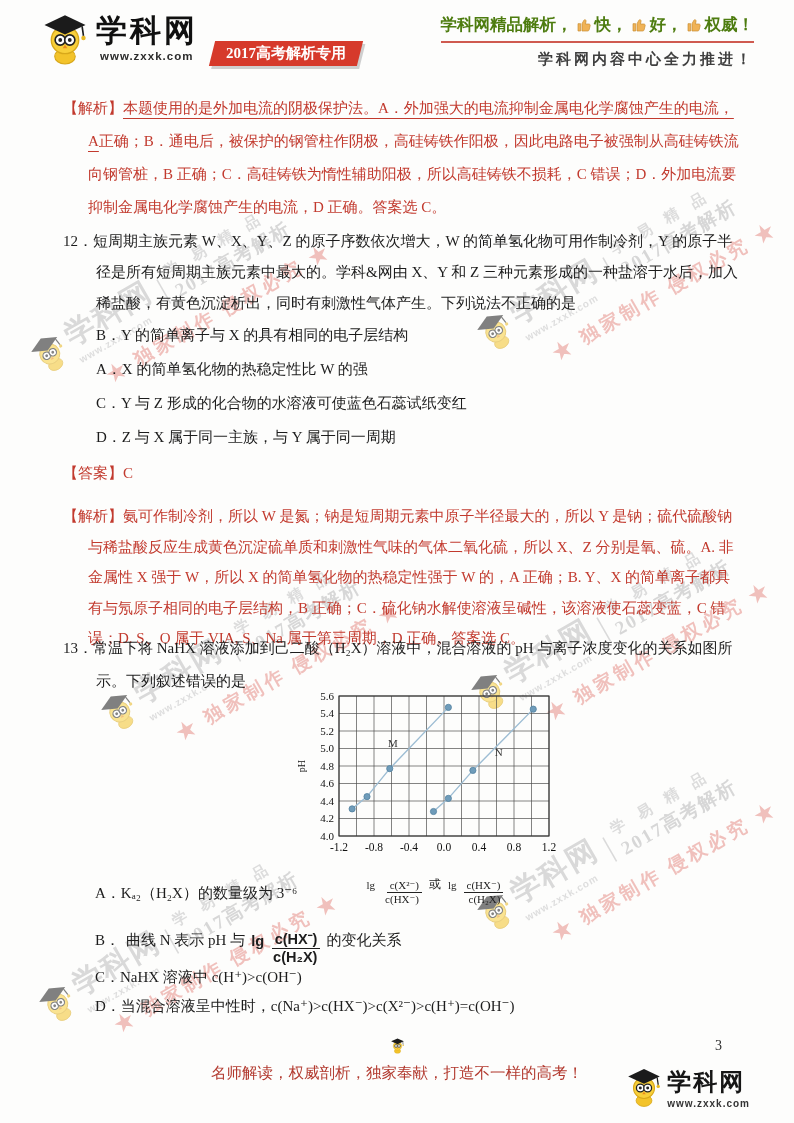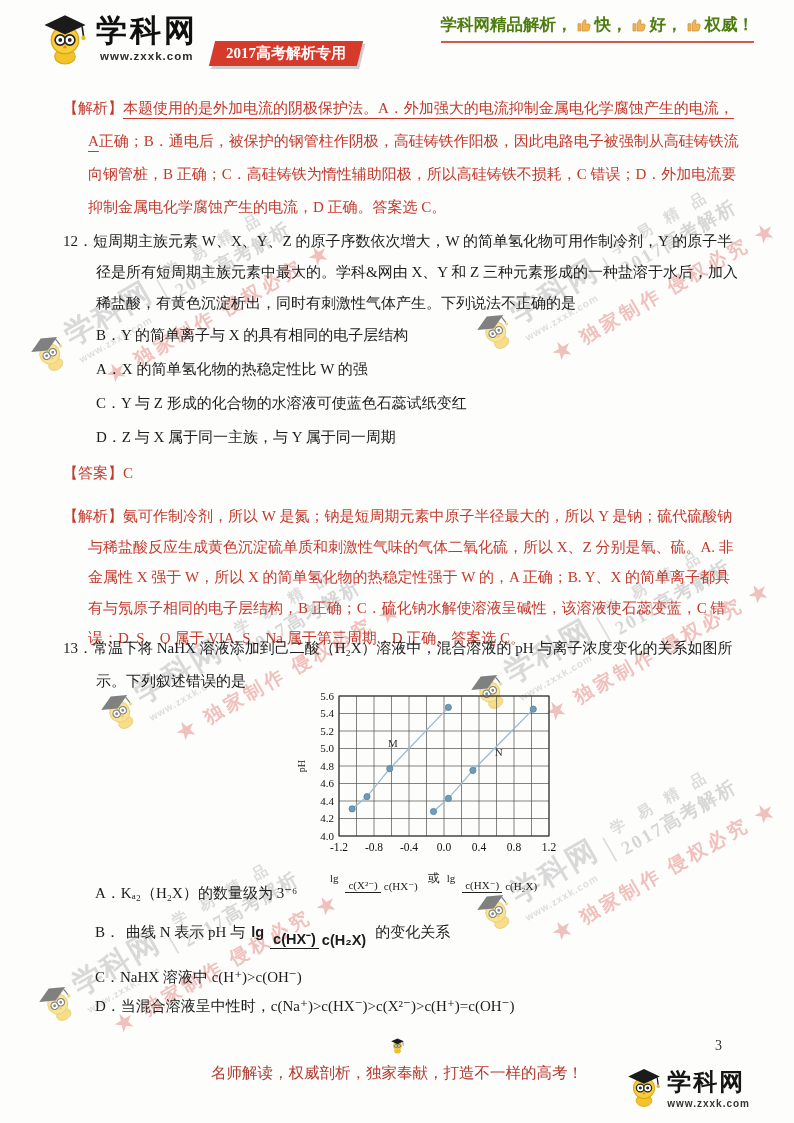--- a/index.html
+++ b/index.html
@@ -41,21 +41,21 @@
   .hang-q{padding-left:33px;text-indent:-33px;line-height:31px;}
   .u-line{text-decoration:underline;text-underline-offset:5px;text-decoration-thickness:1px;}
   .opt{line-height:34px;white-space:nowrap;}
   .optwrap{padding-left:33px;}
   .answer{line-height:30px;font-weight:normal;}
   
   .chart-box{position:absolute;left:295px;top:686px;width:280px;z-index:2;text-align:center;}
   .chart-box svg text{font-family:"Liberation Serif",serif;}
   .axis-label-row{display:flex;justify-content:center;align-items:center;gap:7px;
                   font-size:11px;color:#222;margin-top:2px;}
-  .frac{display:inline-flex;flex-direction:row;align-items:center;vertical-align:middle;line-height:1.15;margin-top:15px;}
+  .frac{display:inline-flex;flex-direction:column;align-items:flex-end;vertical-align:middle;line-height:1.15;margin-top:15px;}
   .frac .num{border-bottom:1px solid currentColor;padding:0 3px;}
   .frac .den{padding:0 3px;}
   .or-word{font-size:12px;}
   
   .q13opt{position:absolute;left:95px;z-index:2;white-space:nowrap;}
   .b-line{display:inline-flex;align-items:center;gap:6px;}
   .b-frac{font-weight:bold;font-size:14.5px;font-family:"Liberation Sans",sans-serif;}
   .b-lg{font-weight:bold;font-family:"Liberation Sans",sans-serif;font-size:14.5px;}
   
   .footer{position:absolute;left:0;right:0;top:1038px;z-index:3;display:flex;justify-content:center;
@@ -225,20 +225,21 @@
         <span>快，</span>
         <svg class="thumb">
             <use href="#thumb"></use>
           </svg>
         <span>好，</span>
         <svg class="thumb">
             <use href="#thumb"></use>
           </svg>
         <span>权威！</span>
       </div>
+      <div class="slogan-sub">学科网内容中心全力推进！</div>
     </div>
   </div>
 
   <div class="content abs" style="top:92px;">
     <div class="hang red">
       <span>【解析】</span><span class="u-line">本题使用的是外加电流的阴极保护法。A．外加强大的电流抑制金属电化学腐蚀产生的电流，A</span><span>正确；B．通电后，被保护的钢管柱作阴极，高硅铸铁作阳极，因此电路电子被强制从高硅铸铁流向钢管桩，B 正确；C．高硅铸铁为惰性辅助阳极，所以高硅铸铁不损耗，C 错误；D．外加电流要抑制金属电化学腐蚀产生的电流，D 正确。答案选 C。</span>
     </div>
   </div>
 
   <div class="content abs" style="top:226px;">

